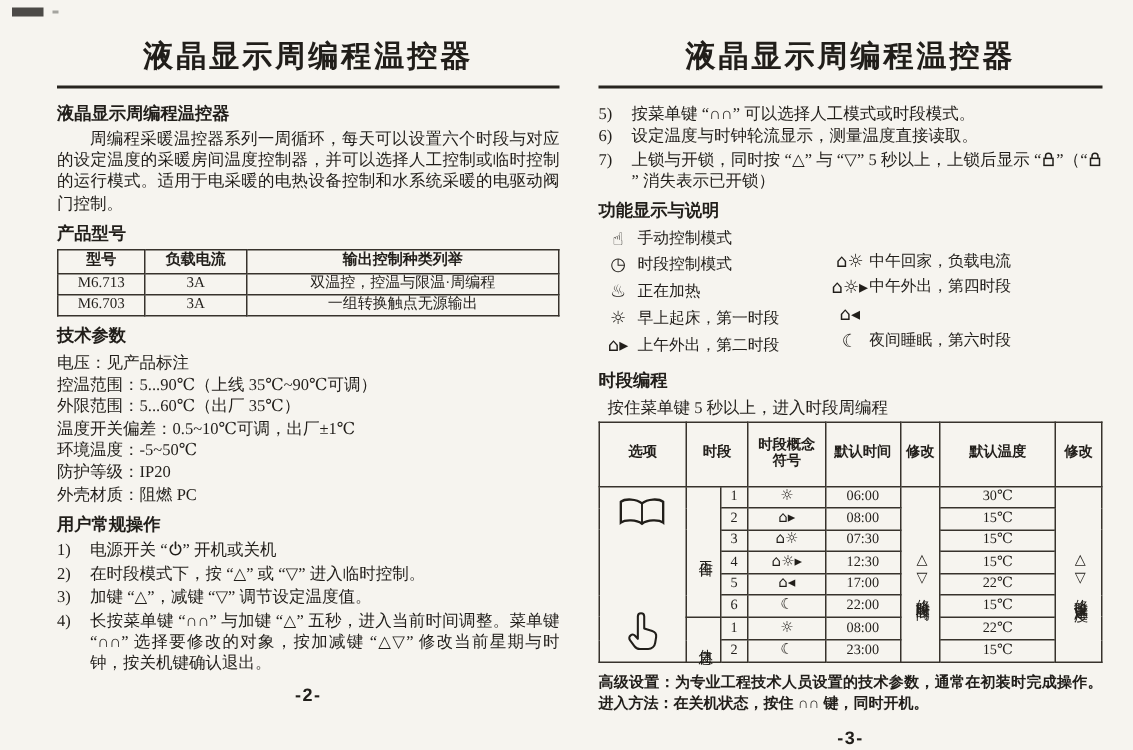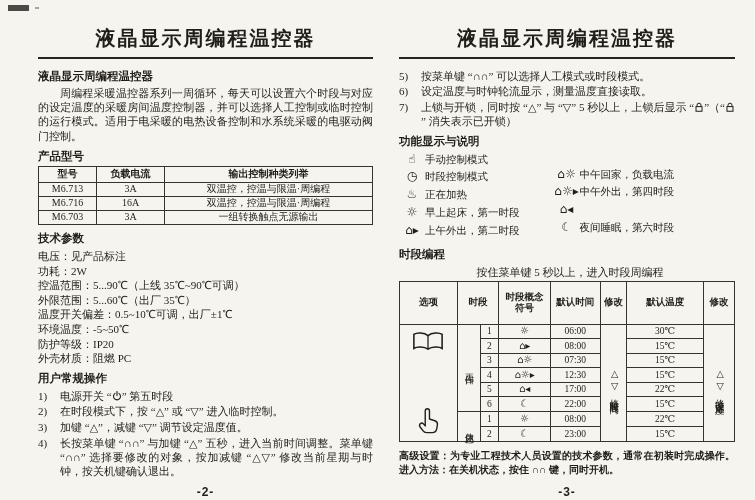--- a/index.html
+++ b/index.html
@@ -29,41 +29,41 @@
     font-weight:bold;font-size:11.5px;margin:6px 0 3px 0;
   }
   .intro-para{text-indent:2em;text-align:justify;margin:2px 0 4px 0;}
 
   table{border-collapse:collapse;width:100%;border-radius:25px;}
   th,td{border:1px solid #37322c;text-align:center;vertical-align:middle;padding:0 2px;}
   .product-table{font-size:10px;margin:2px 0 4px 0;}
   .product-table th{font-weight:bold;height:15px;}
   .product-table td{height:13px;}
 
-  .tech-lines div{margin-bottom:.5px;font-family:Liberation Serif, serif;}
+  .tech-lines div{margin-bottom:.5px;}
 
   .op-list{margin-top:2px;}
   .op-item{display:flex;margin-bottom:1.5px;}
   .op-num{width:22px;flex:0 0 22px;}
   .op-text{flex:1;text-align:justify;}
 
   .page-num{
     text-align:center;font-size:12px;letter-spacing:1px;
     font-family:"Liberation Sans","DejaVu Sans",sans-serif;
     font-weight:bold;margin-top:7px;
   }
 
   .fn-cols{display:flex;margin:3px 0 2px 0;}
   .fn-col-left{width:46%;}
   .fn-col-right{width:54%;margin-top:15px;}
   .fn-item{display:flex;align-items:center;margin-bottom:2.5px;font-size:10.5px;}
   .fn-icon{width:26px;flex:0 0 26px;text-align:center;font-size:12px;font-family:"DejaVu Sans",sans-serif;}
   .fn-label{flex:1;}
 
-  .prog-intro{margin:1px 0 2px 6px;text-align:center;}
+  .prog-intro{margin:1px 0 2px 6px;}
   .prog-table{font-size:9.5px;table-layout:fixed;}
   .prog-table th{font-weight:bold;height:42px;line-height:1.15;padding:0 3px;}
   .prog-table td{height:13.5px;padding:0 1px;}
   .th-sym{padding:0 9px;}
   .th-time{padding:0 8px;}
   .glyph-cell{font-family:"DejaVu Sans",sans-serif;font-size:10px;}
   .vtext{writing-mode:vertical-rl;text-orientation:upright;margin:0 auto;line-height:1;letter-spacing:1px;}
   .options-cell-inner{display:flex;flex-direction:column;align-items:center;justify-content:space-between;height:104px;padding:6px 0;}
 
   .adv-note{
@@ -100,52 +100,46 @@
         <th>输出控制种类列举</th>
       </tr>
     </thead>
     <tbody id="product-body">
         <tr>
           <td>M6.713</td>
           <td>3A</td>
           <td>双温控，控温与限温·周编程</td>
         </tr>
         <tr>
-          <td>M6.716</td>
-          <td>16A</td>
-          <td>双温控，控温与限温·周编程</td>
-        </tr>
-        <tr>
           <td>M6.703</td>
           <td>3A</td>
           <td>一组转换触点无源输出</td>
         </tr>
       </tbody>
   </table>
 
   <div class="sec-h">技术参数</div>
   <div class="tech-lines" id="tech-lines">
       <div>电压：见产品标注</div>
-      <div>功耗：2W</div>
       <div>控温范围：5...90℃（上线 35℃~90℃可调）</div>
       <div>外限范围：5...60℃（出厂 35℃）</div>
       <div>温度开关偏差：0.5~10℃可调，出厂±1℃</div>
       <div>环境温度：-5~50℃</div>
       <div>防护等级：IP20</div>
       <div>外壳材质：阻燃 PC</div>
     </div>
 
   <div class="sec-h">用户常规操作</div>
   <div class="op-list" id="user-ops-list">
       <div class="op-item">
         <span class="op-num">1)</span>
         <span class="op-text"><span>电源开关 “</span><svg viewBox="0 0 12 13" xmlns="http://www.w3.org/2000/svg" class="inline-icon">
     <path d="M3.7 3.4 A4.2 4.2 0 1 0 8.3 3.4" fill="none" stroke="#211e1a" stroke-width="1.3" stroke-linecap="round"></path>
     <line x1="6" y1="1" x2="6" y2="6" stroke="#211e1a" stroke-width="1.3" stroke-linecap="round"></line>
-  </svg><span>” 第五时段</span></span>
+  </svg><span>” 开机或关机</span></span>
       </div>
       <div class="op-item">
         <span class="op-num">2)</span>
         <span class="op-text"><span>在时段模式下，按 “△” 或 “▽” 进入临时控制。</span></span>
       </div>
       <div class="op-item">
         <span class="op-num">3)</span>
         <span class="op-text"><span>加键 “△”，减键 “▽” 调节设定温度值。</span></span>
       </div>
       <div class="op-item">

